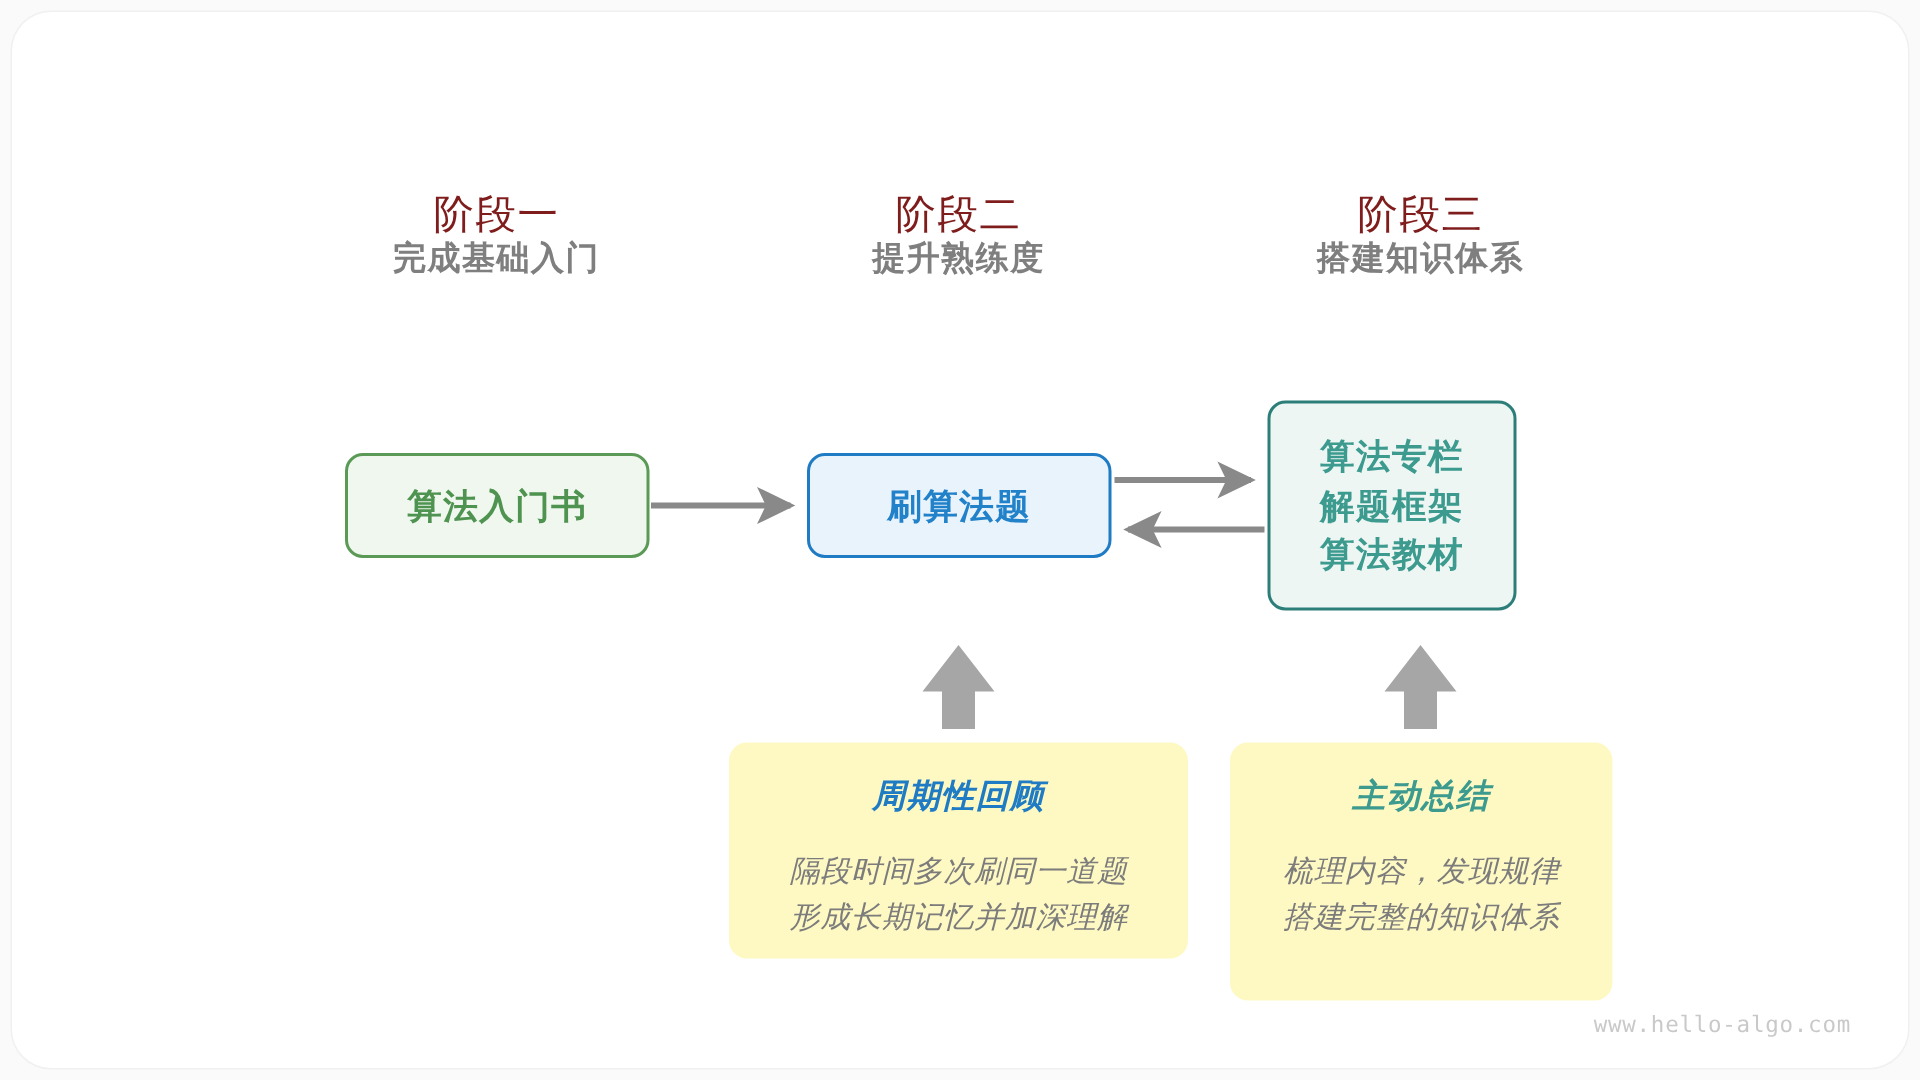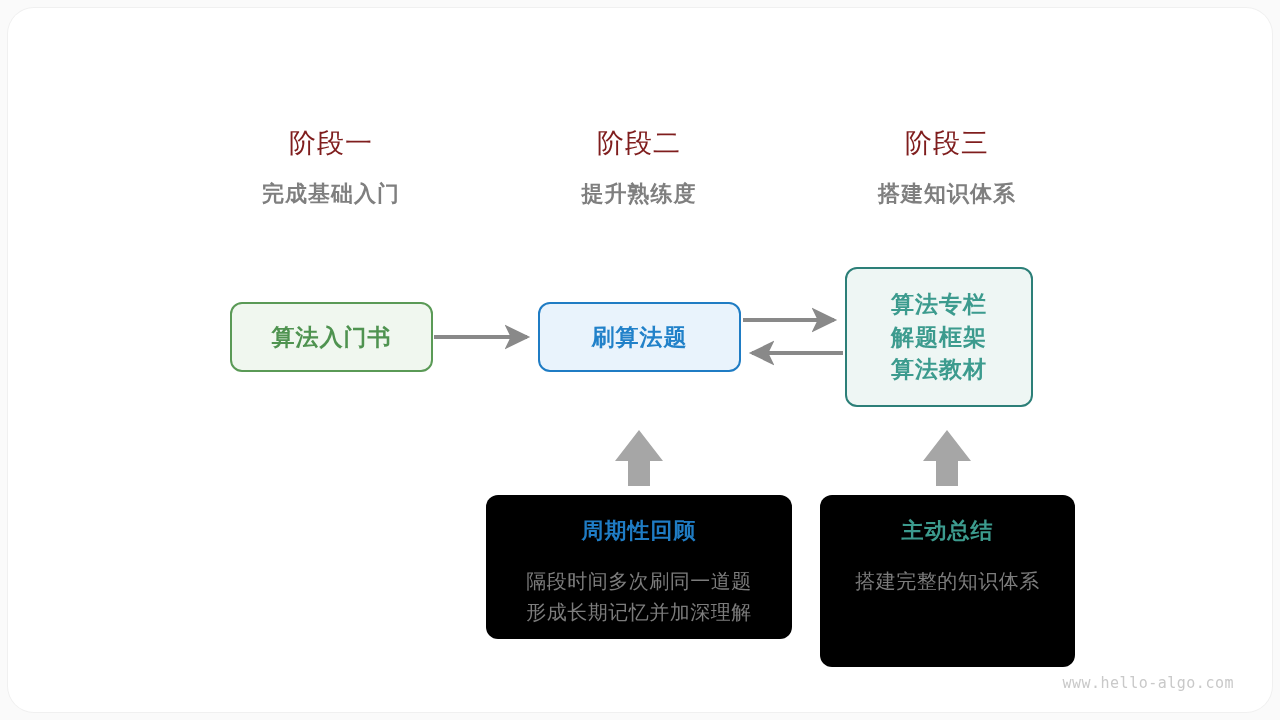--- a/index.html
+++ b/index.html
@@ -43,21 +43,20 @@
     color: #7f1d1d;
     font-weight: 400;
     letter-spacing: 1px;
     line-height: 1.15;
   }
   .stage-sub {
     font-size: 22px;
     color: #7f7f7f;
     font-weight: bold;
     letter-spacing: 1px;
-    margin-top: 22px;
     line-height: 1.15;
   }
 
   
   .node {
     position: absolute;
     box-sizing: border-box;
     border-radius: 12px;
     display: flex;
     flex-direction: column;
@@ -76,35 +75,36 @@
     font-size: 23px;
   }
   #node-practice {
     left: 538px; top: 302px; width: 203px; height: 70px;
     background: #e9f3fc;
     border: 2px solid #1f7cc4;
     color: #2181c9;
     font-size: 23px;
   }
   #node-knowledge {
-    left: 845px; top: 267px; width: 188px; height: 140px;
+    left: 845px; top: 267px; width: 166px; height: 140px;
     background: #eef6f4;
     border: 2px solid #2c7f78;
     color: #3c9b8e;
     font-size: 23px;
   }
 
   
   .note {
     position: absolute;
     box-sizing: border-box;
-    background: #000000;
+    background: #fef9c3;
     border-radius: 12px;
     text-align: center;
     padding-top: 22px;
+    font-style: italic;
   }
   .note-title {
     font-size: 22px;
     font-weight: bold;
     letter-spacing: 1px;
     line-height: 1.3;
   }
   .note-body {
     margin-top: 20px;
     font-size: 20px;
@@ -204,18 +204,19 @@
     <div class="note-title">周期性回顾</div>
     <div class="note-body">
       <div>隔段时间多次刷同一道题</div>
       <div>形成长期记忆并加深理解</div>
     </div>
   </div>
 
   <div class="note" id="note-summary">
     <div class="note-title">主动总结</div>
     <div class="note-body">
+      <div>梳理内容，发现规律</div>
       <div>搭建完整的知识体系</div>
     </div>
   </div>
 
   <div id="watermark">www.hello-algo.com</div>
 </div>
 
 </body></html>

